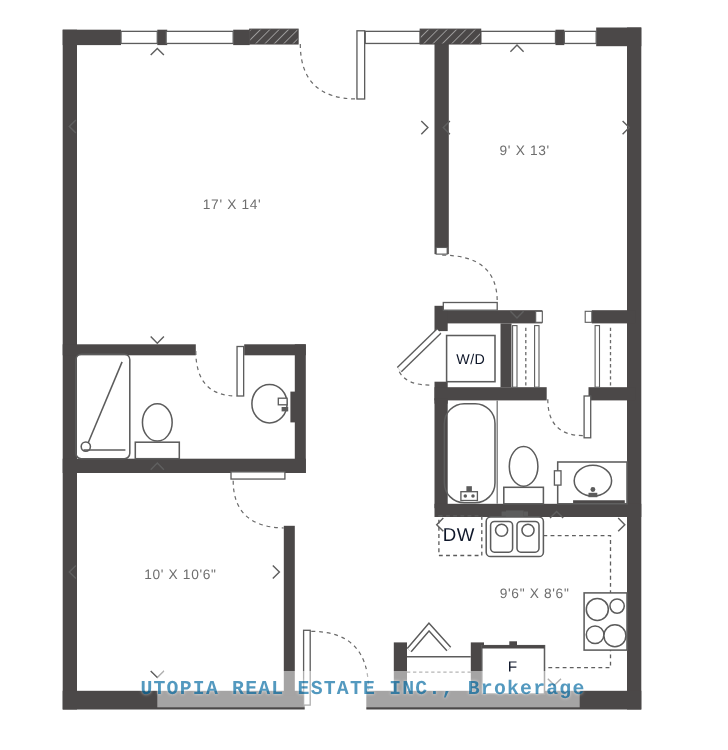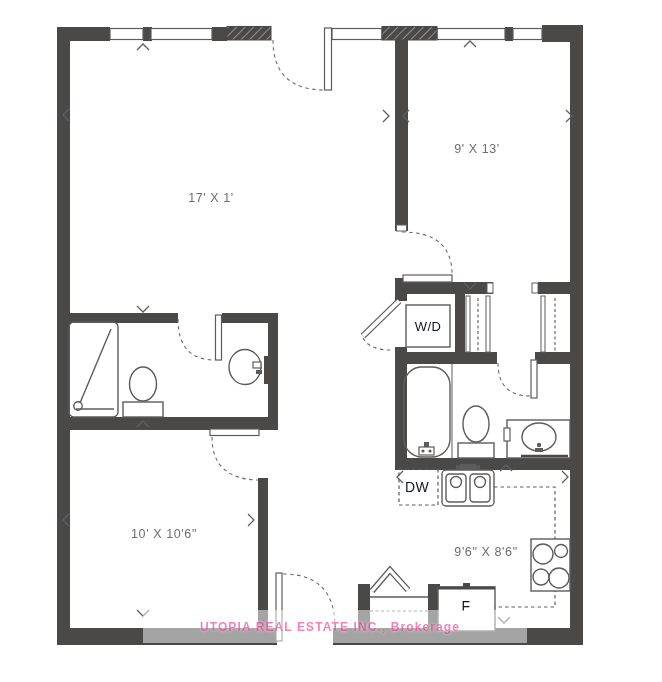--- a/index.html
+++ b/index.html
@@ -1,27 +1,27 @@
 <!DOCTYPE html>
 <html><head>
 <meta charset="utf-8">
 <style>
   html,body{margin:0;padding:0;background:#fff;}
   #stage{position:relative;width:662px;height:682px;background:#ffffff;overflow:hidden;
          font-family:"Liberation Sans", sans-serif;}
   #plan-svg{position:absolute;left:0;top:0;}
   .lbl{position:absolute;transform:translate(-50%,-50%);font-size:12.5px;color:#6e6e6e;
-       letter-spacing:.6px;white-space:nowrap;margin-top:12px;}
+       letter-spacing:.6px;white-space:nowrap;}
   .fixture-lbl{position:absolute;transform:translate(-50%,-50%);font-size:13px;color:#0f172a;
        letter-spacing:.4px;white-space:nowrap;}
   #watermark-band{position:absolute;left:143px;top:610px;width:384px;height:33px;
        background:rgba(255,255,255,0.5);}
   #watermark-text{position:absolute;left:330px;top:627px;transform:translate(-50%,-50%);
-       font-size:12px;font-weight:bold;color:#ec4899;opacity:.68;letter-spacing:1.1px;
-       text-shadow:0 0 3px #fff;white-space:nowrap;}
+       font-size:18px;font-weight:bold;color:#0369a1;opacity:.68;letter-spacing:1.1px;
+       text-shadow:0 0 3px #fff;white-space:nowrap;font-family:Liberation Mono, monospace;}
 </style>
 </head>
 <body>
 
 <div id="stage">
 
 <svg id="plan-svg" width="662" height="682" viewBox="0 0 662 682">
   <defs>
     <pattern id="hatch" width="6" height="6" patternUnits="userSpaceOnUse" patternTransform="rotate(45)">
       <rect width="6" height="6" fill="#4b4848"></rect>
@@ -212,25 +212,25 @@
     <polyline points="137,427 143,421 149,427"></polyline>
     <polyline points="137,610 143,616 149,610"></polyline>
     <polyline points="464,283 470,289 476,283"></polyline>
     <polyline points="403,471 397,477 403,483"></polyline>
     <polyline points="500,471 506,465 512,471"></polyline>
     <polyline points="562,471 568,477 562,483"></polyline>
     <polyline points="498,617 504,623 510,617"></polyline>
   </g>
 </svg>
 
-<div class="lbl" style="left:211px;top:186px;">17' X 1'</div>
+<div class="lbl" style="left:211px;top:186px;">17' X 14'</div>
 <div class="lbl" style="left:477px;top:137px;">9' X 13'</div>
 <div class="lbl" style="left:164px;top:522px;">10' X 10'6"</div>
 <div class="lbl" style="left:486px;top:540px;">9'6" X 8'6"</div>
 
 <div class="fixture-lbl" style="left:428px;top:326px;">W/D</div>
-<div class="fixture-lbl small" style="left:417px;top:487px;font-size:14px;">DW</div>
+<div class="fixture-lbl small" style="left:417px;top:487px;font-size:17px;">DW</div>
 <div class="fixture-lbl" style="left:466px;top:606px;font-size:14px;">F</div>
 
 <div id="watermark-band"></div>
 <div id="watermark-text">UTOPIA REAL ESTATE INC., Brokerage</div>
 
 </div>
 
 </body></html>

